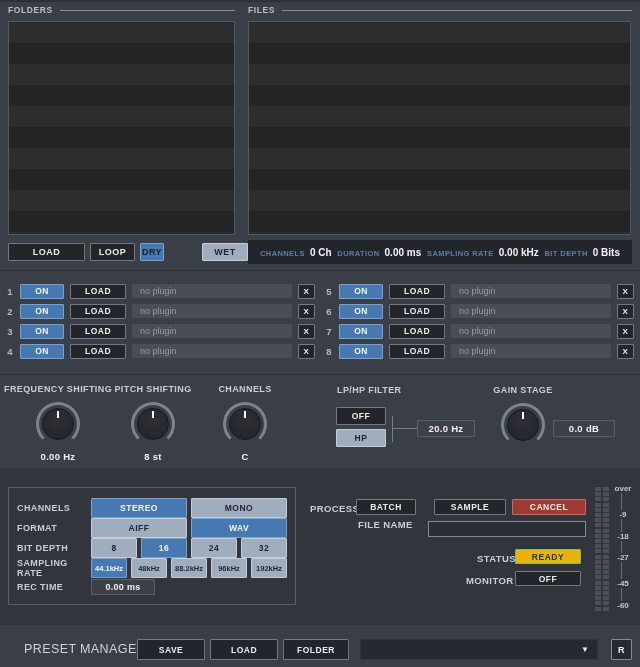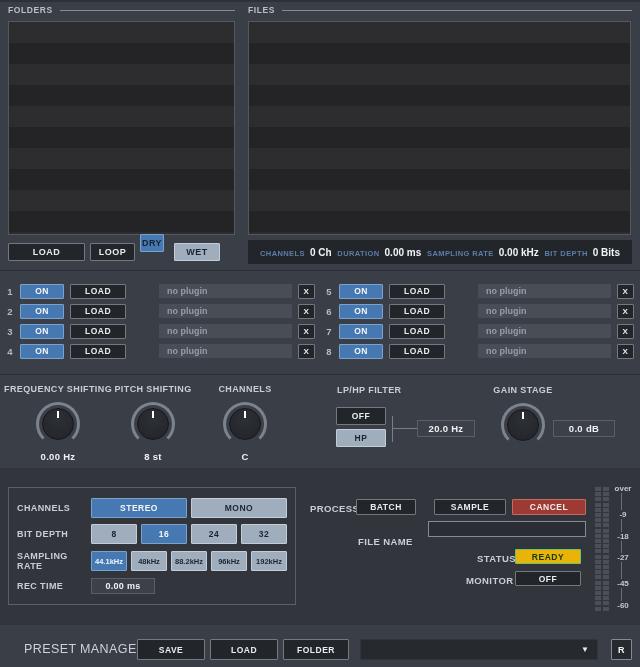--- a/index.html
+++ b/index.html
@@ -28,22 +28,22 @@
     padding:0 12px;}
   .info-item{display:flex;align-items:baseline;gap:5px;}
   .info-label{font-size:7.5px;font-weight:bold;color:#5d7da8;letter-spacing:.4px;}
   .info-value{font-size:10px;font-weight:bold;color:#f2f4f6;}
   .sep{height:1px;background:#2b2e34;}
   
   .rack .slot-row{display:flex;align-items:center;height:20px;gap:6px;}
   .slot-num{width:8px;text-align:center;font-size:9.5px;font-weight:bold;color:#b4bac2;}
   .slot-on{width:44px;height:15px;font-size:8.5px;}
   .slot-load{width:56px;height:15px;font-size:8.5px;}
-  .slot-field{flex:1;height:14px;background:#484d56;color:#969da7;font-size:9px;font-weight:bold;
-    display:flex;align-items:center;padding-left:8px;box-sizing:border-box;margin-left:27px;}
+  .slot-field{flex:1;height:14px;background:#484d56;color:#969da7;font-size:9px;font-weight:normal;
+    display:flex;align-items:center;padding-left:8px;box-sizing:border-box;}
   .slot-x{width:17px;height:15px;font-size:8px;}
   
   .klabel{font-size:9px;font-weight:bold;color:#c9ced5;letter-spacing:.4px;white-space:nowrap;}
   .kgroup{display:flex;flex-direction:column;align-items:center;}
   .knob{position:relative;width:44px;height:44px;margin-top:8px;}
   .knob .ring{position:absolute;inset:0;border-radius:50%;border:3px solid #7d838c;
     border-bottom-color:transparent;}
   .knob .cap{position:absolute;left:6px;top:6px;width:32px;height:32px;border-radius:50%;
     background:radial-gradient(circle at 50% 35%,#2d3036,#212328);border:1px solid #16181c;box-sizing:border-box;}
   .knob .tick{position:absolute;left:50%;top:9px;width:2px;height:7px;background:#fff;
@@ -89,22 +89,22 @@
   <div class="abs phead" style="left:248px;top:5px;width:384px;">
     <span class="ptitle">FILES</span>
     <span class="pline"></span>
   </div>
 
   <div class="abs listbox" style="left:8px;top:21px;width:227px;height:214px;"></div>
   <div class="abs listbox" style="left:248px;top:21px;width:383px;height:214px;"></div>
 
   <button class="abs btn b-dark" style="left:8px;top:243px;width:77px;height:18px;font-size:9px;">LOAD</button>
   <button class="abs btn b-dark" style="left:90px;top:243px;width:45px;height:18px;font-size:9px;">LOOP</button>
-  <button class="abs btn b-blue" style="left:140px;top:234px;width:24px;height:18px;font-size:9px;">DRY</button>
-  <button class="abs btn b-light" style="left:174px;top:243px;width:46px;height:18px;font-size:9px;">WET</button>
+  <button class="abs btn b-blue" style="left:140px;top:243px;width:24px;height:18px;font-size:9px;">DRY</button>
+  <button class="abs btn b-light" style="left:202px;top:243px;width:46px;height:18px;font-size:9px;">WET</button>
 
   <div class="abs info-strip" style="left:248px;top:240px;width:384px;height:24px;">
     <div class="info-item">
       <span class="info-label">CHANNELS</span>
       <span class="info-value">0 Ch</span>
     </div>
     <div class="info-item">
       <span class="info-label">DURATION</span>
       <span class="info-value">0.00 ms</span>
     </div>
@@ -232,20 +232,27 @@
   <div class="abs valbox" style="left:553px;top:420px;width:62px;height:17px;">0.0 dB</div>
 
   <div class="abs process-panel" style="left:0;top:468px;width:640px;height:157px;"></div>
 
   <div class="abs settings-box" style="left:8px;top:487px;width:288px;height:118px;">
     <div class="set-row">
       <span class="set-label">CHANNELS</span>
       <div class="set-opts">
         <button class="btn b-bluew opt">STEREO</button>
         <button class="btn b-light opt">MONO</button>
+      </div>
+    </div>
+    <div class="set-row">
+      <span class="set-label">FORMAT</span>
+      <div class="set-opts">
+        <button class="btn b-light opt">AIFF</button>
+        <button class="btn b-bluew opt">WAV</button>
       </div>
     </div>
     <div class="set-row">
       <span class="set-label">BIT DEPTH</span>
       <div class="set-opts">
         <button class="btn b-light opt">8</button>
         <button class="btn b-bluew opt">16</button>
         <button class="btn b-light opt">24</button>
         <button class="btn b-light opt">32</button>
       </div>
@@ -264,21 +271,21 @@
       <span class="set-label">REC TIME</span>
       <div class="valbox" style="width:62px;height:14px;font-size:9px;">0.00 ms</div>
     </div>
   </div>
 
   <span class="abs plabel" style="left:310px;top:503px;">PROCESS</span>
   <button class="abs btn b-dark" style="left:356px;top:499px;width:60px;height:16px;font-size:8.5px;">BATCH</button>
   <button class="abs btn b-dark" style="left:434px;top:499px;width:72px;height:16px;font-size:8.5px;">SAMPLE</button>
   <button class="abs btn b-red" style="left:512px;top:499px;width:74px;height:16px;font-size:8.5px;">CANCEL</button>
 
-  <span class="abs plabel" style="left:358px;top:536px;">FILE NAME</span>
+  <span class="abs plabel" style="left:358px;top:519px;">FILE NAME</span>
   <input class="abs fn-input" style="left: 428px; top: 521px; width: 158px; height: 16px;" value="">
 
   <span class="abs plabel" style="left:477px;top:553px;">STATUS</span>
   <div class="abs btn b-green" style="left:515px;top:549px;width:66px;height:15px;font-size:8.5px;">READY</div>
 
   <span class="abs plabel" style="left:466px;top:575px;">MONITOR</span>
   <button class="abs btn b-dark" style="left:515px;top:571px;width:66px;height:15px;font-size:8.5px;">OFF</button>
 
   <div class="abs meter-col" style="left:595px;top:487px;width:6px;height:124px;"></div>
   <div class="abs meter-col" style="left:603px;top:487px;width:6px;height:124px;"></div>

